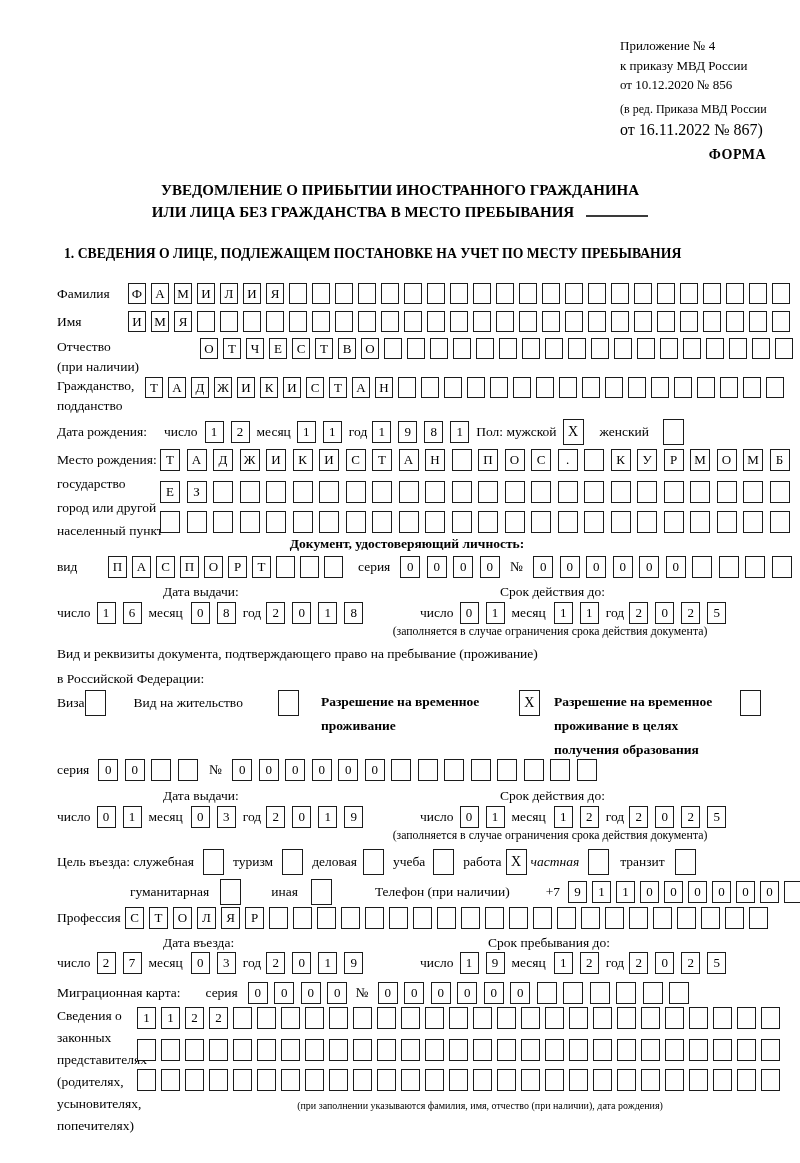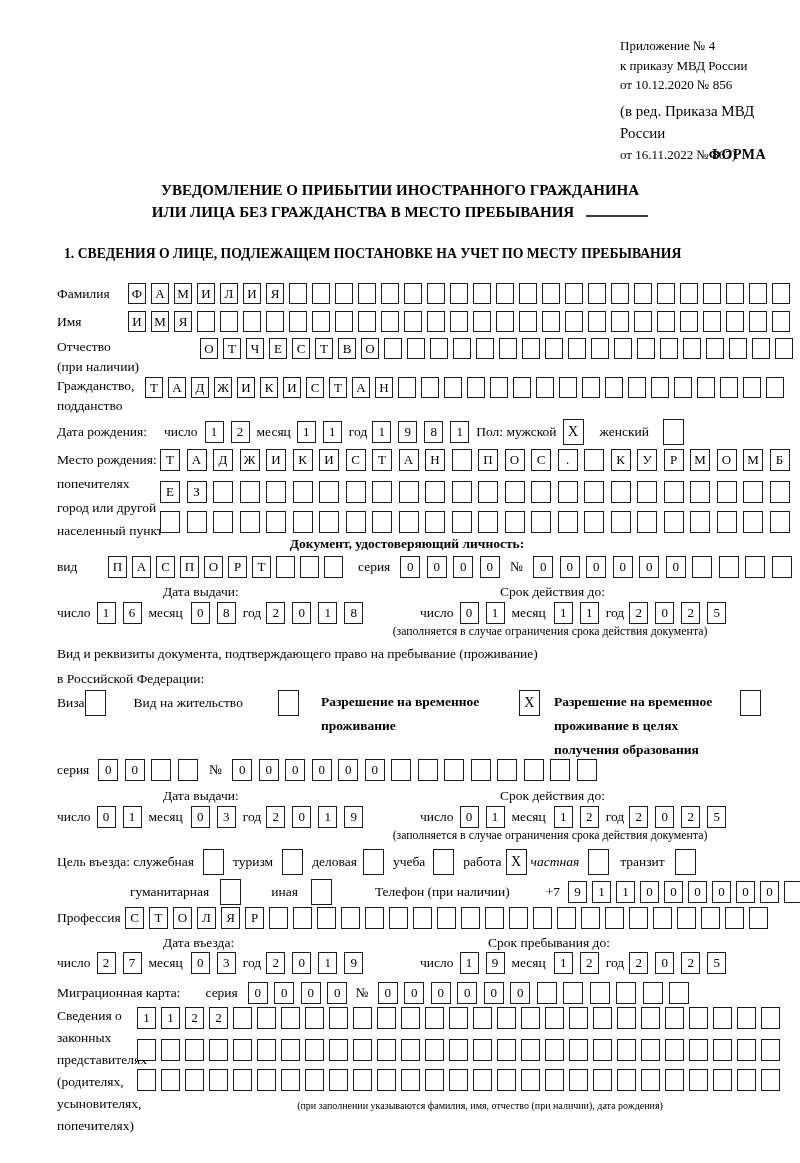--- a/index.html
+++ b/index.html
@@ -32,22 +32,22 @@
 </style>
 </head>
 <body>
 
 <div class="page">
 
   <div class="abs header-block" style="left:620px;top:36px;">
     <div>Приложение № 4</div>
     <div>к приказу МВД России</div>
     <div>от 10.12.2020 № 856</div>
-    <div style="margin-top:5px;font-size:15px;">(в ред. Приказа МВД России</div>
-    <div style="font-size:13px;">от 16.11.2022 № 867)</div>
+    <div style="margin-top:5px;font-size:12px;">(в ред. Приказа МВД России</div>
+    <div style="font-size:16px;">от 16.11.2022 № 867)</div>
   </div>
   <div class="abs bold" style="right:34px;top:147px;font-size:14px;letter-spacing:.5px;">ФОРМА</div>
 
   <div class="abs bold center" style="left:30px;top:204px;width:740px;font-size:15px;">
     <span>ИЛИ ЛИЦА БЕЗ ГРАЖДАНСТВА В МЕСТО ПРЕБЫВАНИЯ</span><span class="blank-line"></span>
   </div>
   <div class="abs bold center" style="left:30px;top:182px;width:740px;font-size:15px;">УВЕДОМЛЕНИЕ О ПРИБЫТИИ ИНОСТРАННОГО ГРАЖДАНИНА</div>
 
   <div class="abs bold" style="left:64px;top:246px;font-size:13.7px;">1. СВЕДЕНИЯ О ЛИЦЕ, ПОДЛЕЖАЩЕМ ПОСТАНОВКЕ НА УЧЕТ ПО МЕСТУ ПРЕБЫВАНИЯ</div>
 
@@ -212,21 +212,21 @@
     <span class="cells cb" style="margin-left:6px;">
         <span class="cell">X</span>
       </span>
     <span class="lbl" style="margin-left:16px;">женский</span>
     <span class="cells cb" style="margin-left:14px;">
         <span class="cell"></span>
       </span>
   </div>
 
   <div class="abs" style="left:57px;top:452px;">Место рождения:</div>
-  <div class="abs" style="left:57px;top:476px;">попечителях</div>
+  <div class="abs" style="left:57px;top:476px;">государство</div>
   <div class="abs" style="left:57px;top:500px;">город или другой</div>
   <div class="abs" style="left:57px;top:523px;">населенный пункт</div>
   <div class="row" style="left:160px;top:449px;">
     <span class="cells w">
         <span class="cell">Т</span>
         <span class="cell">А</span>
         <span class="cell">Д</span>
         <span class="cell">Ж</span>
         <span class="cell">И</span>
         <span class="cell">К</span>

